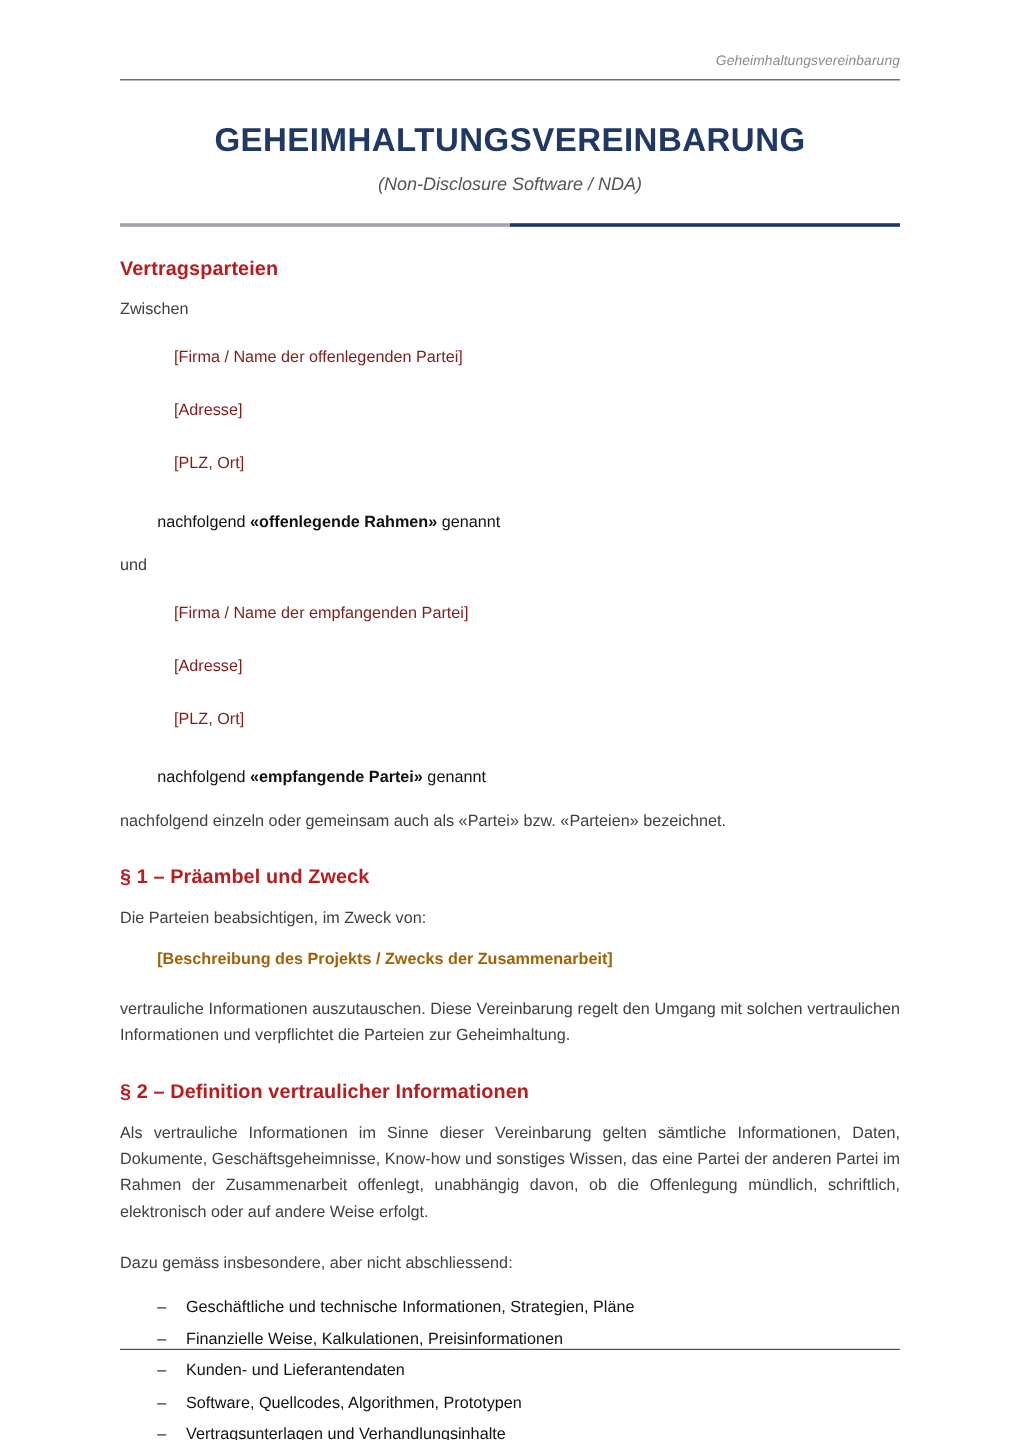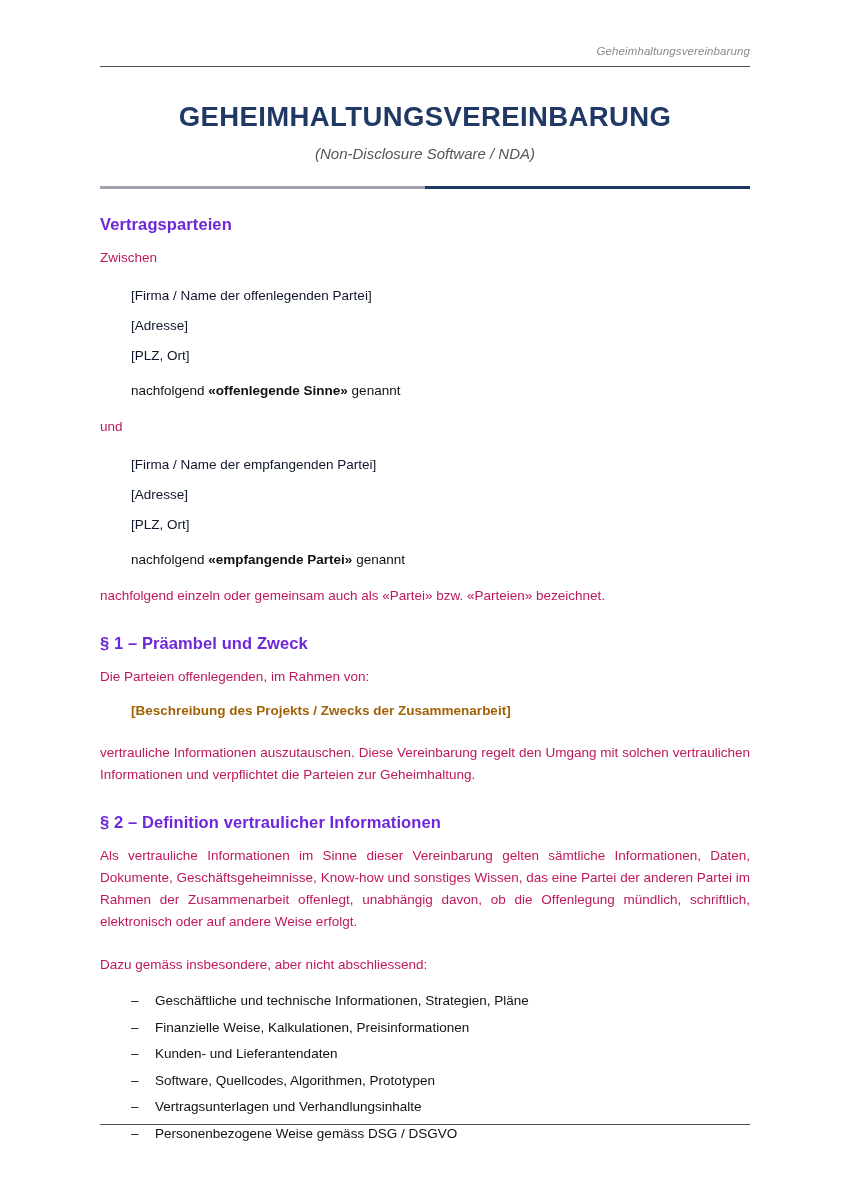--- a/index.html
+++ b/index.html
@@ -96,48 +96,48 @@
   .body-area {
     position: absolute;
     left: 100px;
     top: 214px;
     width: 650px;
   }
 
   h2.section-heading {
     font-size: 16.5px;
     font-weight: bold;
-    color: #6d28d9;
+    color: #b91c1c;
     margin: 0 0 12px 0;
     line-height: 21px;
     letter-spacing: 0.1px;
   }
   h2.section-heading.spaced {
     margin-top: 26px;
   }
 
   p.para {
     font-size: 13.5px;
     line-height: 22px;
     margin: 0 0 12px 0;
-    color: #be185d;
+    color: #404040;
   }
   p.para.justify {
     text-align: justify;
   }
 
   .indent {
     margin-left: 31px;
   }
 
   .placeholder {
-    color: #0f172a;
+    color: #7f1d1d;
     font-size: 13.5px;
     line-height: 30px;
-    margin: 0;
+    margin: 14px;
   }
   .placeholder-strong {
     color: #a16207;
     font-size: 13.5px;
     font-weight: bold;
     line-height: 22px;
     margin: 0;
   }
 
   .named-line {
@@ -221,39 +221,39 @@
   <div class="body-area">
 
     <h2 class="section-heading">Vertragsparteien</h2>
     <p class="para">Zwischen</p>
 
     <div class="indent">
       <p class="placeholder">[Firma / Name der offenlegenden Partei]</p>
       <p class="placeholder">[Adresse]</p>
       <p class="placeholder">[PLZ, Ort]</p>
       <div class="gap-sm"></div>
-      <p class="named-line"><span>nachfolgend </span><b>«offenlegende Sinne»</b><span> genannt</span></p>
+      <p class="named-line"><span>nachfolgend </span><b>«offenlegende Rahmen»</b><span> genannt</span></p>
     </div>
 
     <div class="gap-md"></div>
     <p class="para">und</p>
 
     <div class="indent">
       <p class="placeholder">[Firma / Name der empfangenden Partei]</p>
       <p class="placeholder">[Adresse]</p>
       <p class="placeholder">[PLZ, Ort]</p>
       <div class="gap-sm"></div>
       <p class="named-line"><span>nachfolgend </span><b>«empfangende Partei»</b><span> genannt</span></p>
     </div>
 
     <div class="gap-md"></div>
     <p class="para">nachfolgend einzeln oder gemeinsam auch als «Partei» bzw. «Parteien» bezeichnet.</p>
 
     <h2 class="section-heading spaced">§ 1 – Präambel und Zweck</h2>
-    <p class="para">Die Parteien offenlegenden, im Rahmen von:</p>
+    <p class="para">Die Parteien beabsichtigen, im Zweck von:</p>
     <div class="indent">
       <p class="placeholder-strong">[Beschreibung des Projekts / Zwecks der Zusammenarbeit]</p>
     </div>
     <div class="gap-lg"></div>
     <p class="para justify">vertrauliche Informationen auszutauschen. Diese Vereinbarung regelt den Umgang mit solchen vertraulichen Informationen und verpflichtet die Parteien zur Geheimhaltung.</p>
 
     <h2 class="section-heading spaced">§ 2 – Definition vertraulicher Informationen</h2>
     <p class="para justify">Als vertrauliche Informationen im Sinne dieser Vereinbarung gelten sämtliche Informationen, Daten, Dokumente, Geschäftsgeheimnisse, Know-how und sonstiges Wissen, das eine Partei der anderen Partei im Rahmen der Zusammenarbeit offenlegt, unabhängig davon, ob die Offenlegung mündlich, schriftlich, elektronisch oder auf andere Weise erfolgt.</p>
     <div class="gap-sm"></div>
     <p class="para">Dazu gemäss insbesondere, aber nicht abschliessend:</p>

